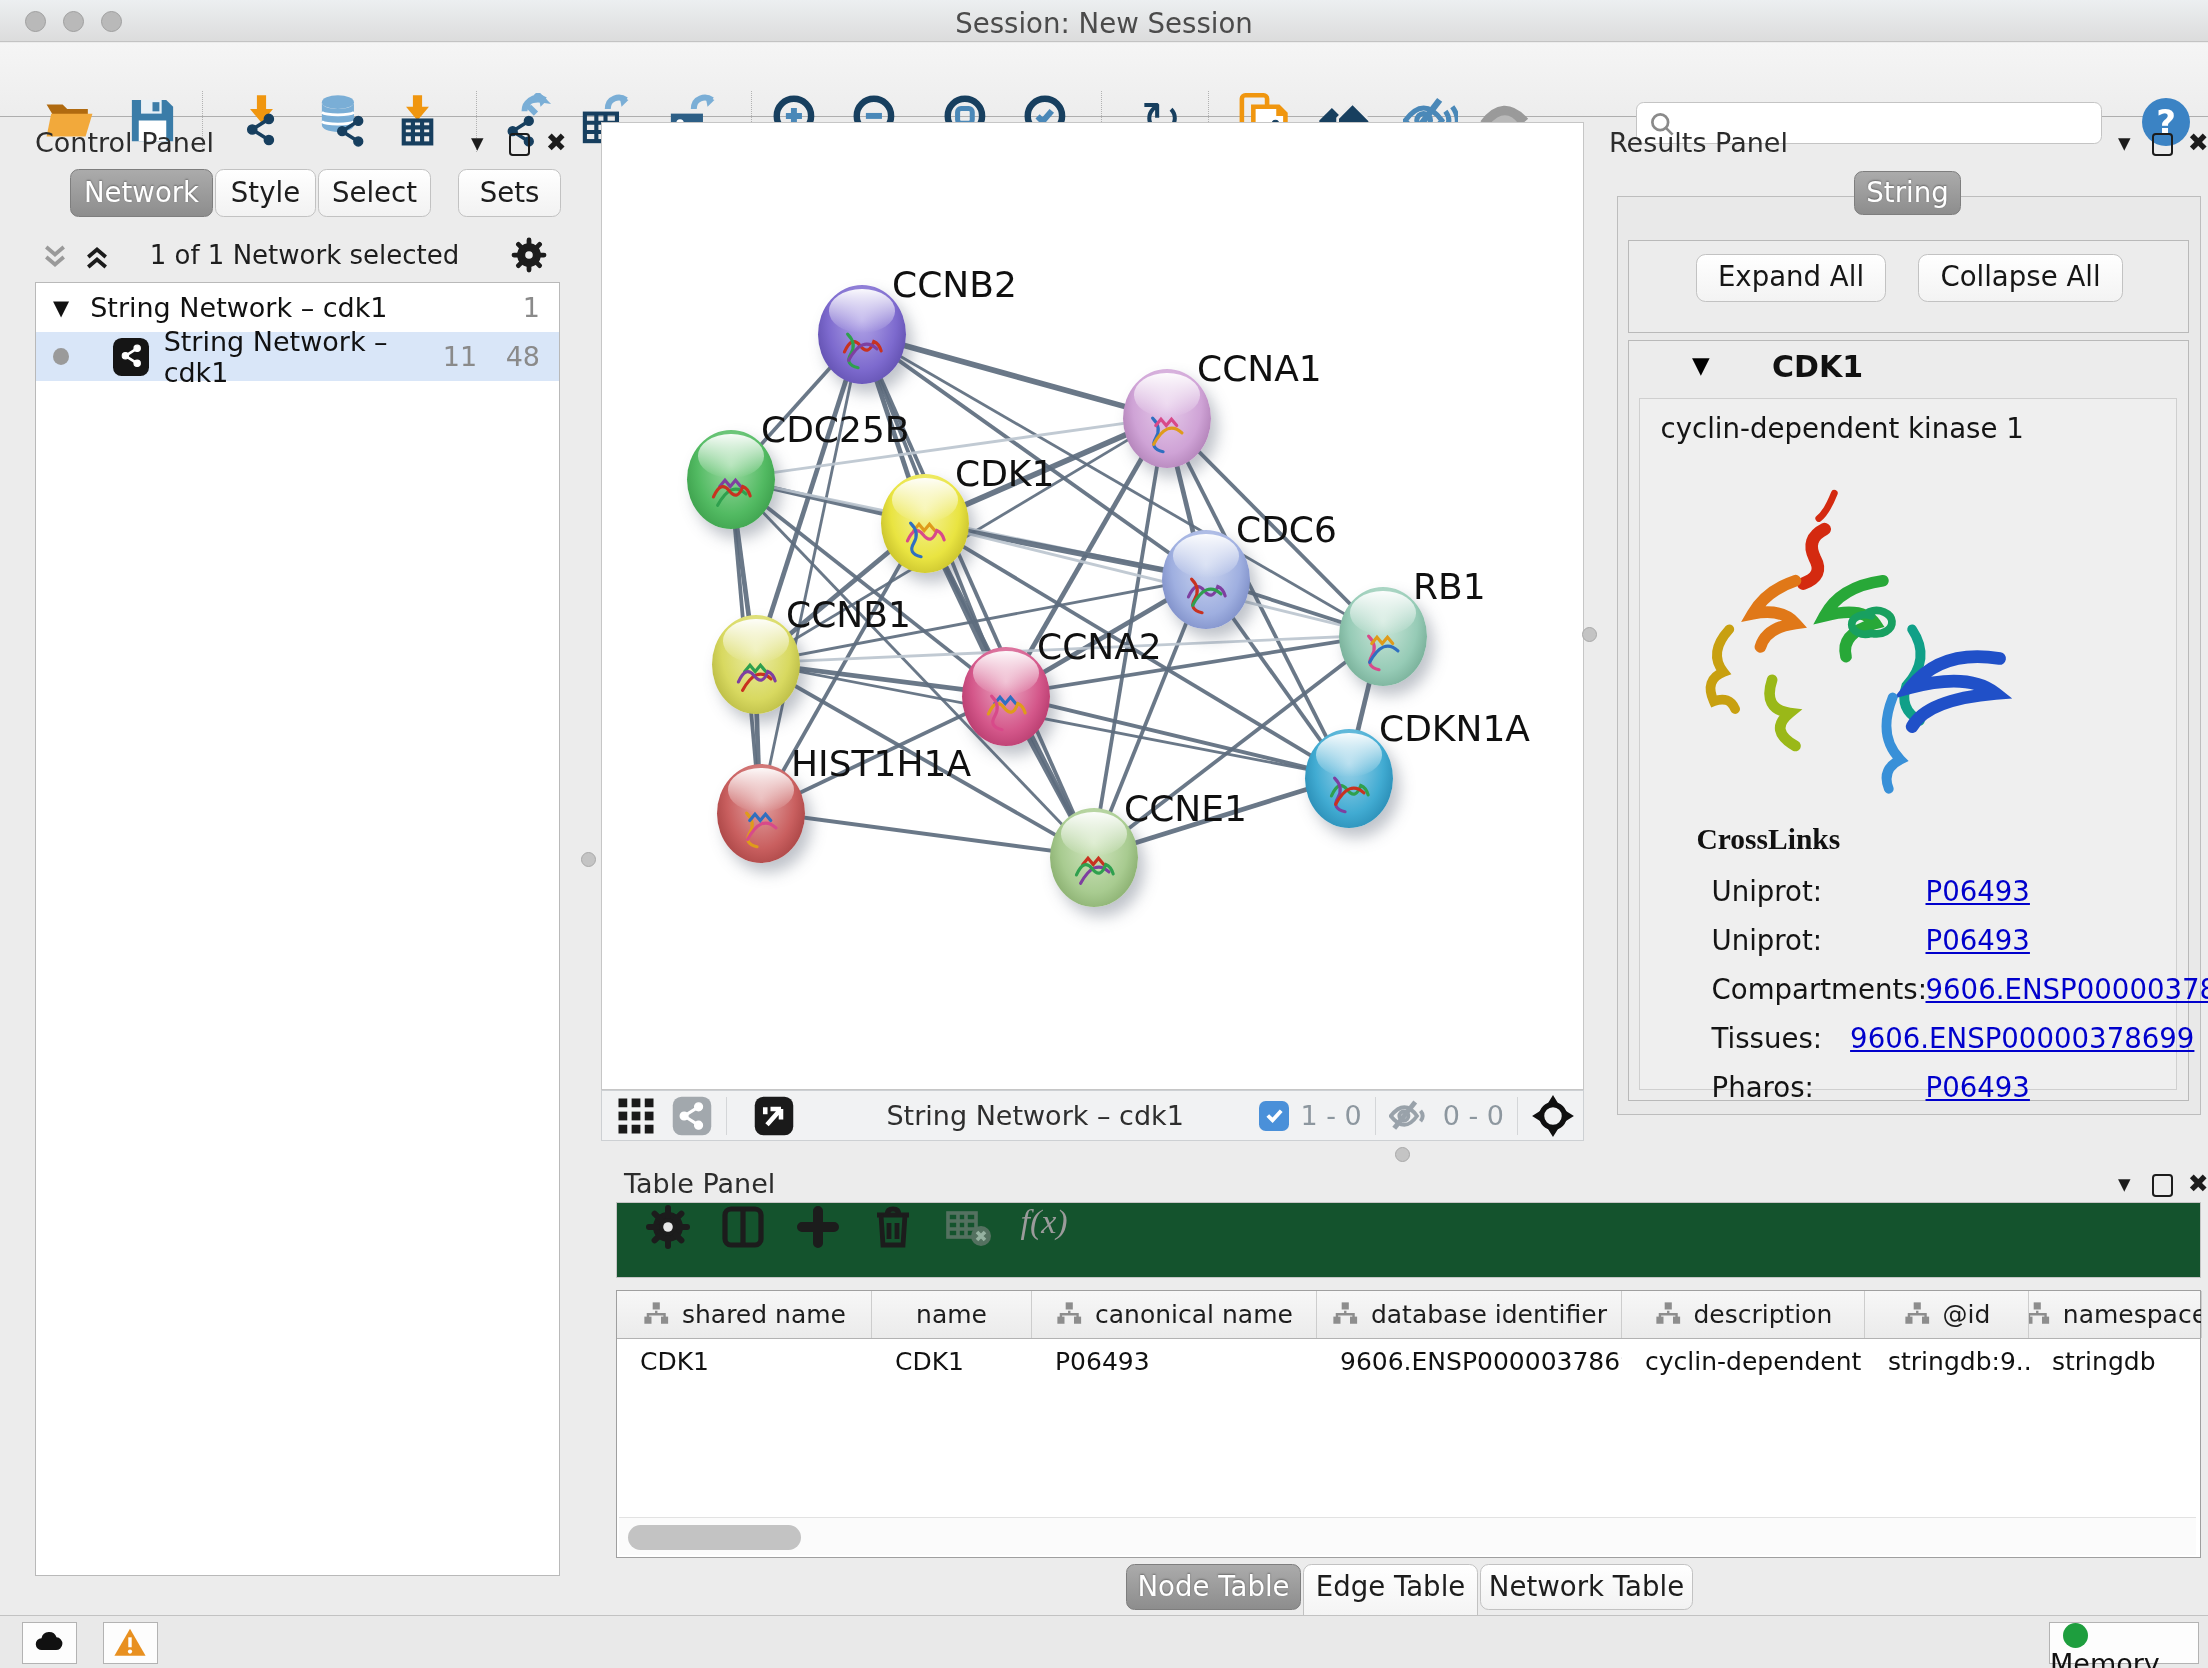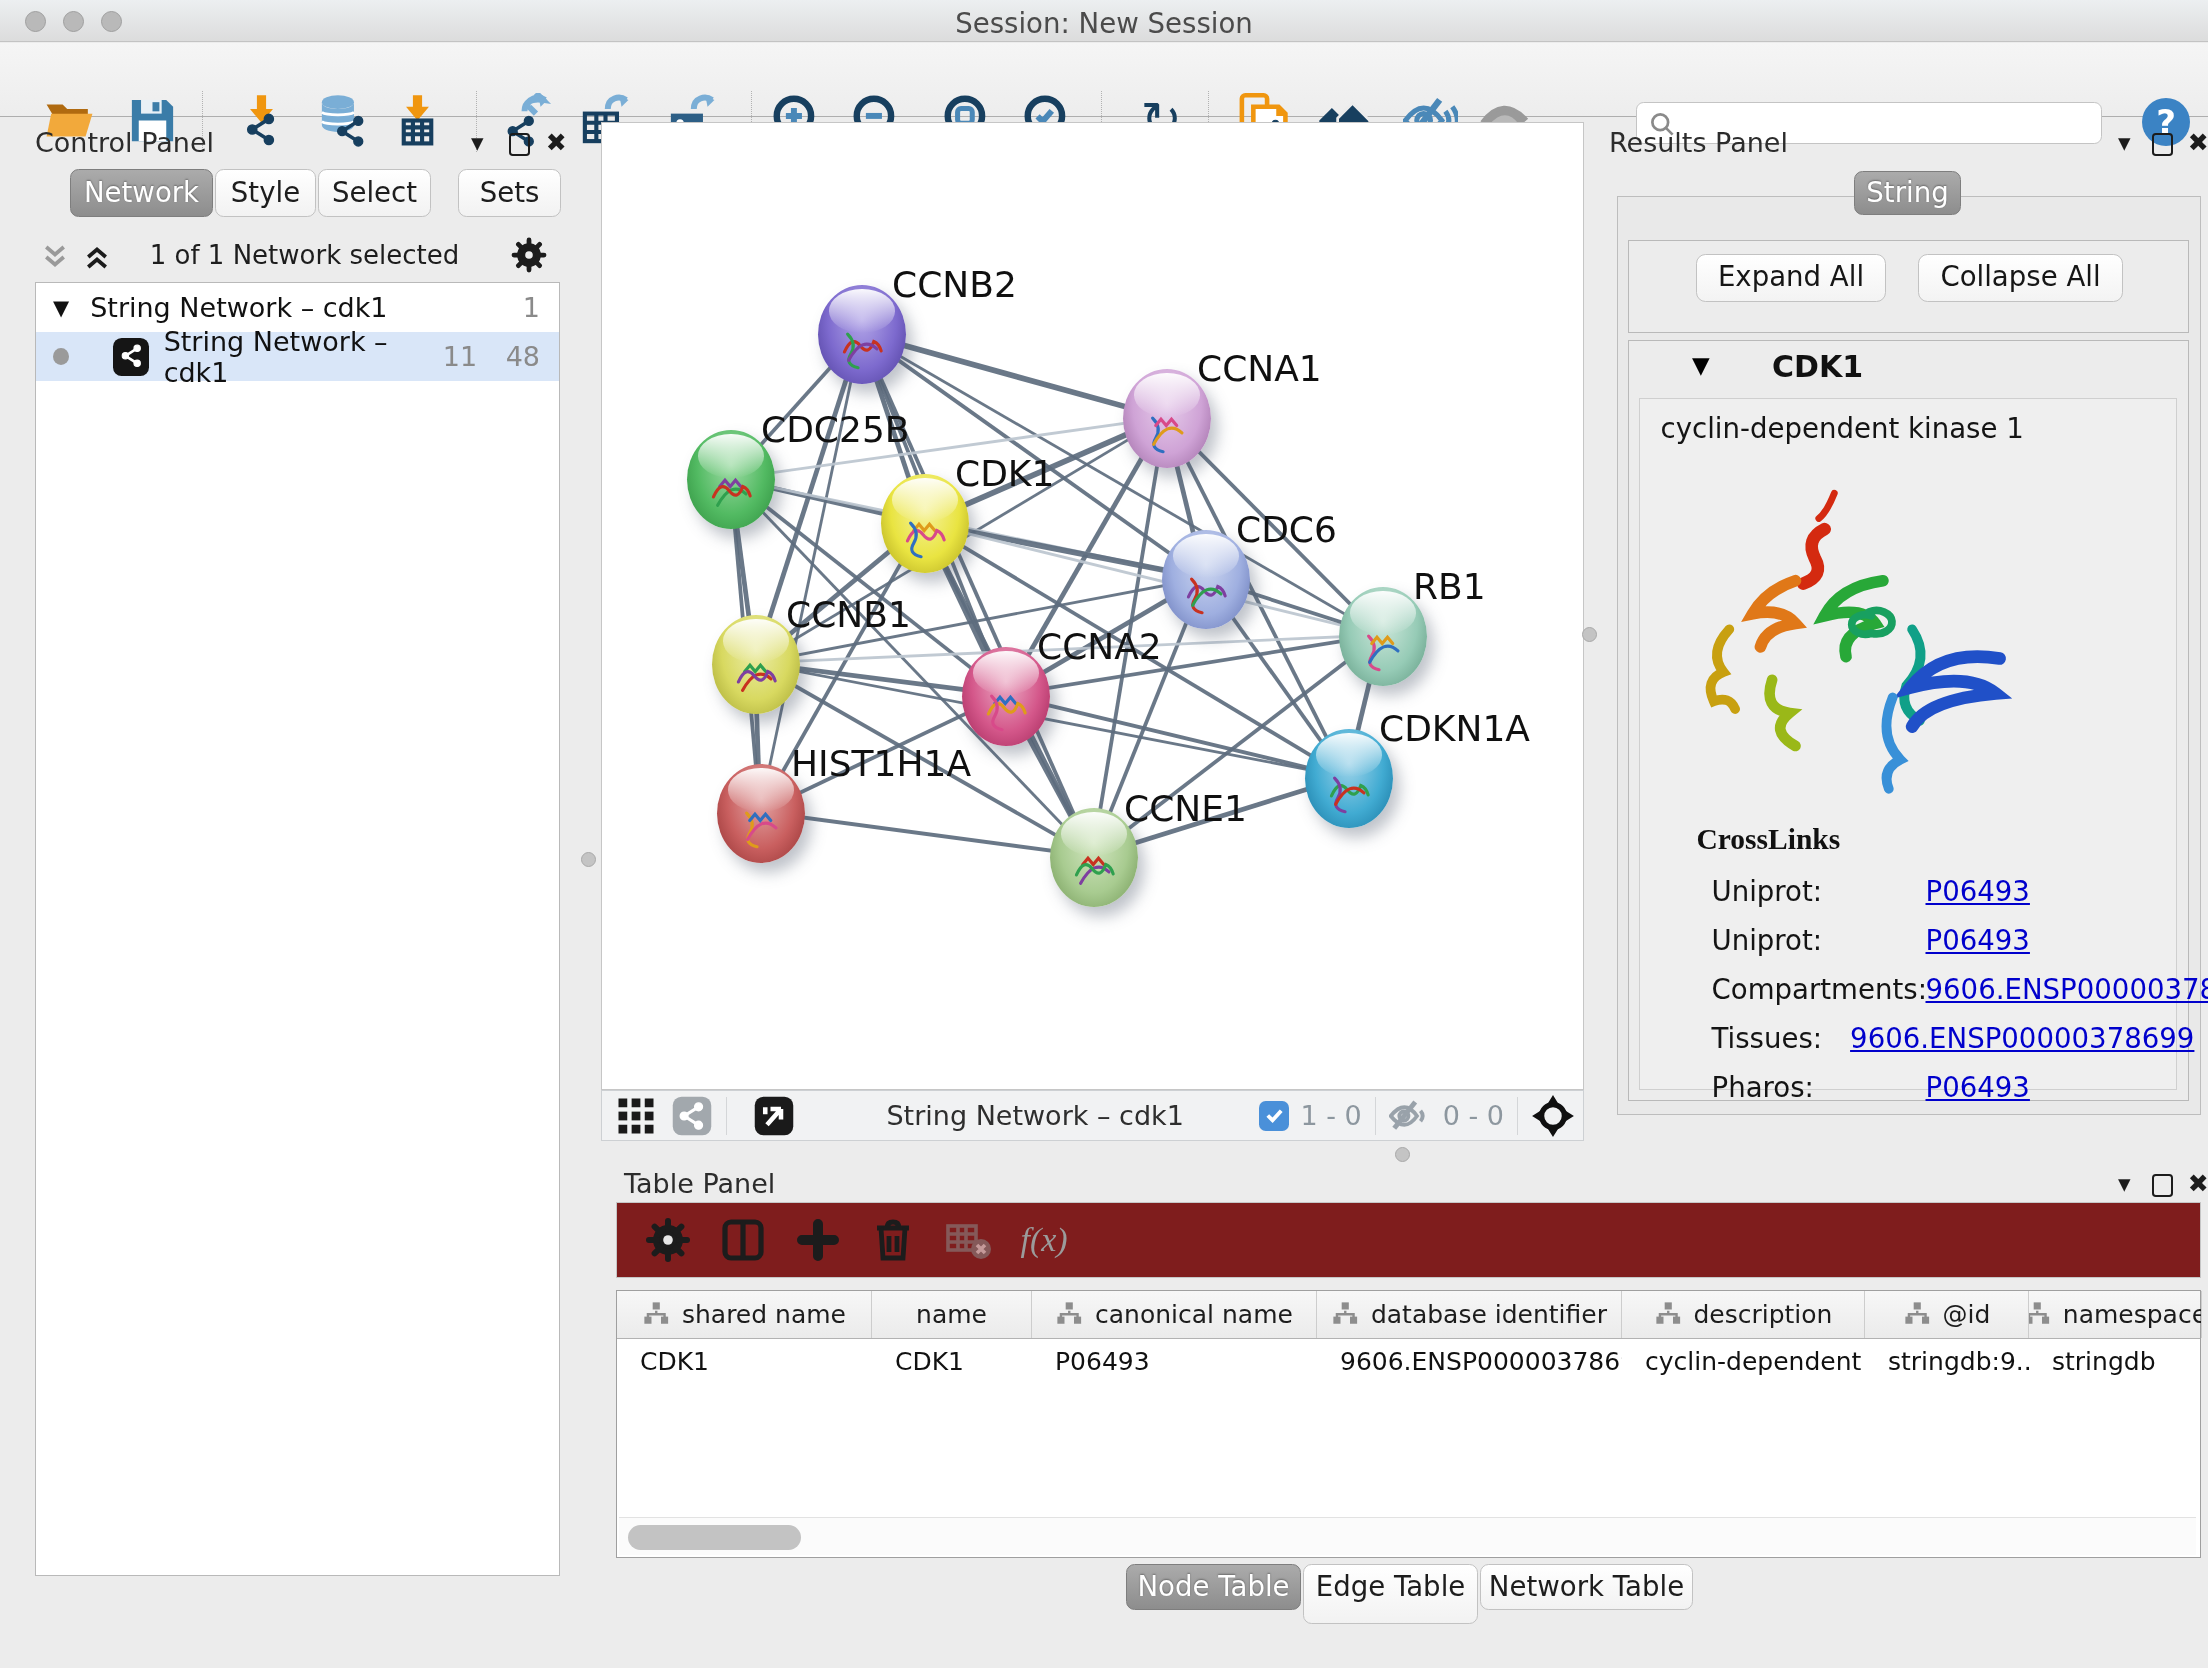--- a/index.html
+++ b/index.html
@@ -73,22 +73,22 @@
   .rdesc{position:absolute;left:21px;top:13.3px;font-size:27.6px;color:#141414;}
   .ribbon{position:absolute;left:38px;top:67px;width:371px;height:350px;}
   .xtitle{position:absolute;left:57px;top:424px;font-family:"Liberation Serif","DejaVu Serif",serif;
     font-size:29.5px;font-weight:bold;color:#111;}
   .xlist{position:absolute;left:72px;top:468px;width:457px;}
   .xrow{height:49px;display:flex;align-items:center;font-family:"Liberation Serif","DejaVu Serif",serif;font-size:27.6px;gap:28px;}
   .xlab{width:186px;color:#141414;}
   .xval{color:#0000cc;text-decoration:underline;}
 
   
-  .tp-toolbar{position:absolute;left:616px;top:1202px;width:1585px;height:76px;background:#7f1d1d;border:1.9px solid #c6c6c6;
-    display:flex;align-items:center;}
+  .tp-toolbar{position:absolute;left:616px;top:1202px;width:1585px;height:76px;background:#14532d;border:1.9px solid #c6c6c6;
+    display:flex;align-items:flex-start;}
   .tpico{width:48px;height:48px;margin-left:27px;cursor:pointer;}
   .fx{font-family:"Liberation Serif","DejaVu Serif",serif;font-style:italic;font-size:34px;color:#9b9b9b;margin-left:28.5px;cursor:default;}
   .tablebox{position:absolute;left:616px;top:1290px;width:1585px;height:268px;background:#fff;border:1.9px solid #9f9f9f;}
   .thead{display:flex;height:48px;background:linear-gradient(#f7f7f7,#ebebeb);border-bottom:1.9px solid #b2b2b2;}
   .thc{display:flex;align-items:center;justify-content:center;gap:11.4px;border-right:1px solid #cdcdcd;
     font-size:25px;color:#1c1c1c;overflow:hidden;white-space:nowrap;cursor:pointer;position:relative;}
   .orgico{width:28.5px;height:28.5px;flex:0 0 28.5px;}
   .trowdata{display:flex;height:44px;}
   .tdc{font-size:25px;color:#111;padding-left:23px;display:flex;align-items:center;overflow:hidden;white-space:nowrap;}
   .hscroll{position:absolute;left:1.9px;bottom:1.9px;width:1577px;height:38px;background:#fbfbfb;border-top:1px solid #e2e2e2;}
@@ -663,15 +663,29 @@
       <div class="hscroll">
         <span class="hhandle"></span>
       </div>
     </div>
 
     <div class="tab sel" style="left:1126px;top:1564px;width:175px;height:46px;line-height:44px">Node Table</div>
     <div class="tab" style="left:1303px;top:1564px;width:175px;height:60px;line-height:44px">Edge Table</div>
     <div class="tab" style="left:1480px;top:1564px;width:213px;height:46px;line-height:44px">Network Table</div>
   </div>
 
+  <div class="statusbar">
+    <span class="sbtn" style="left:22px;width:55px">
+      <svg viewBox="0 0 24 24" style="width:38px;height:34px;margin:2.9px 0 0 6.7px">
+          <path d="M7 17a4.2 4.2 0 0 1-.3-8.4A5.5 5.5 0 0 1 17.3 8a4.4 4.4 0 0 1-.6 8.9z" fill="#111"></path>
+        </svg></span>
+    <span class="sbtn" style="left:103px;width:55px">
+      <svg viewBox="0 0 24 24" style="width:38px;height:34px;margin:2.9px 0 0 6.7px">
+          <path d="M12 2L23 21H1z" fill="#e89020"></path>
+          <rect x="10.8" y="8" width="2.4" height="7" fill="#fff"></rect>
+          <circle cx="12" cy="18" r="1.5" fill="#fff"></circle>
+        </svg></span>
+    <span class="sbtn" style="left:2049px;width:150px">
+      <span class="memdot"></span><span class="memlabel">Memory</span></span>
+  </div>
 
 </div>
 
 
 </body></html>

